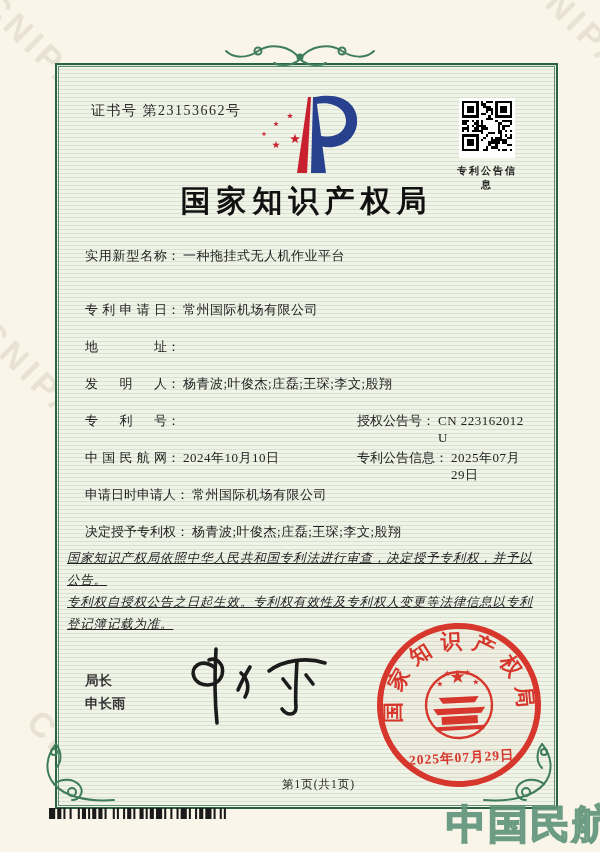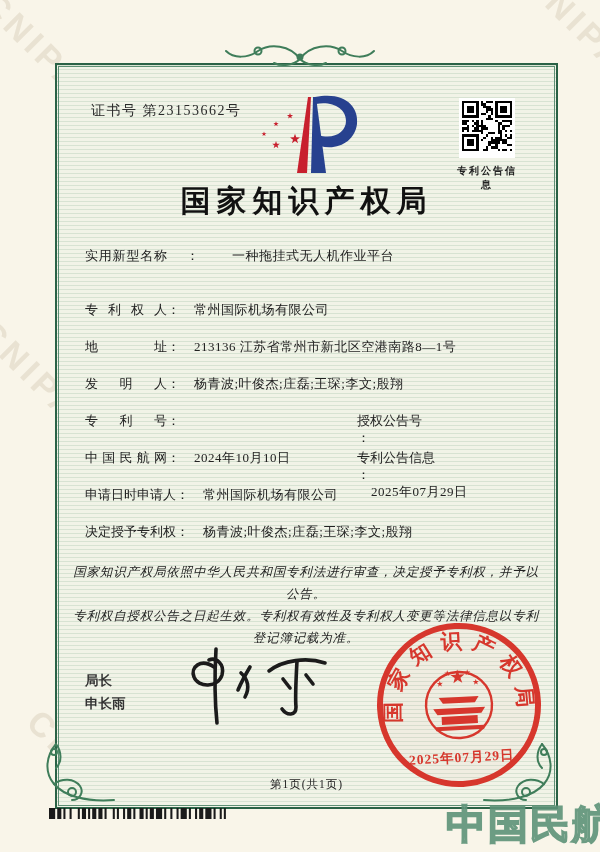--- a/index.html
+++ b/index.html
@@ -23,34 +23,34 @@
   .cert-no{position:absolute;left:34px;top:37px;font-size:14px;letter-spacing:1.5px;color:#2a2a2a;text-align:center;}
   .logo{position:absolute;left:197px;top:26px;}
   .qr-wrap{position:absolute;left:398px;top:33px;width:64px;text-align:center;}
   .qr-box{display:inline-block;background:#fff;padding:3px;}
   .qr-caption{margin-top:6px;font-size:10px;font-weight:bold;letter-spacing:2px;color:#222;
               font-family:"Liberation Serif",serif;}
   .title{position:absolute;left:0;top:116px;width:100%;text-align:center;
          font-size:30px;font-weight:bold;letter-spacing:6px;color:#111;}
   .fields{position:absolute;left:28px;top:182px;width:448px;font-size:13px;}
   .f-row{position:relative;height:37px;display:flex;align-items:flex-start;line-height:17px;}
-  .f-row:first-child{height:54px;gap:19px;}
+  .f-row:first-child{height:54px;}
   .f-label{display:inline-block;width:82px;text-align:justify;text-align-last:justify;
            white-space:normal;flex:0 0 auto;color:#222;}
   .f-label.wide{width:auto;text-align-last:auto;}
   .f-colon{flex:0 0 auto;}
-  .f-value{margin-left:14px;letter-spacing:.5px;color:#222;}
-  .f-col2{position:absolute;left:272px;top:0;display:flex;line-height:17px;flex-direction:column;}
-  .statement{position:absolute;left:10px;top:496px;width:478px;text-align:center;
-             font-size:12.5px;font-style:italic;line-height:22px;letter-spacing:.8px;color:#222;}
+  .f-value{margin-left:3px;letter-spacing:.5px;color:#222;}
+  .f-col2{position:absolute;left:272px;top:0;display:flex;line-height:17px;}
+  .statement{position:absolute;left:10px;top:482px;width:478px;text-align:left;
+             font-size:12.5px;font-style:italic;line-height:22px;letter-spacing:.8px;color:#222;text-decoration:underline;}
   .signer{position:absolute;left:28px;top:604px;font-family:Liberation Sans, sans-serif;
           font-size:13.5px;font-weight:700;line-height:23px;color:#333;}
   .signature{position:absolute;left:126px;top:580px;}
   .seal{position:absolute;left:318px;top:556px;transform:rotate(-3deg);opacity:.92;}
-  .page-num{position:absolute;left:0;top:712px;width:100%;text-align:center;font-size:11.5px;
+  .page-num{position:absolute;left:12px;top:712px;width:100%;text-align:center;font-size:11.5px;
             letter-spacing:1px;color:#222;}
   
   .ornament{position:absolute;z-index:2;}
   .orn-top{left:224px;top:37px;}
   .orn-bl{left:36px;top:742px;}
   .orn-br{left:480px;top:742px;transform:scaleX(-1);}
   .barcode{position:absolute;z-index:3;left:49px;top:808px;}
   .site-wm{position:absolute;z-index:3;left:446px;top:797px;white-space:nowrap;
            font:bold 40px "Liberation Sans",sans-serif;letter-spacing:2px;
            color:#eef0e2;-webkit-text-stroke:1.6px #5d9378;opacity:.9;}
@@ -221,40 +221,40 @@
 
     <div class="title">国家知识产权局</div>
 
     <div class="fields" id="fields">
         <div class="f-row">
           <span class="f-label">实用新型名称</span>
           <span class="f-colon">：</span>
           <span class="f-value">一种拖挂式无人机作业平台</span>
         </div>
         <div class="f-row">
-          <span class="f-label">专利权人</span>
+          <span class="f-label">专利申请日</span>
           <span class="f-colon">：</span>
           <span class="f-value">常州国际机场有限公司</span>
         </div>
         <div class="f-row">
           <span class="f-label">地址</span>
           <span class="f-colon">：</span>
-          <span class="f-value">213136 江苏省常州市新北区空港南路8—1号</span>
         </div>
         <div class="f-row">
           <span class="f-label">发明人</span>
           <span class="f-colon">：</span>
           <span class="f-value">杨青波;叶俊杰;庄磊;王琛;李文;殷翔</span>
         </div>
         <div class="f-row">
           <span class="f-label">专利号</span>
           <span class="f-colon">：</span>
           <span class="f-col2">
             <span class="f-label wide">授权公告号</span>
             <span class="f-colon">：</span>
+            <span class="f-value">CN 223162012 U</span>
           </span>
         </div>
         <div class="f-row">
           <span class="f-label">中国民航网</span>
           <span class="f-colon">：</span>
           <span class="f-value">2024年10月10日</span>
           <span class="f-col2">
             <span class="f-label wide">专利公告信息</span>
             <span class="f-colon">：</span>
             <span class="f-value">2025年07月29日</span>

